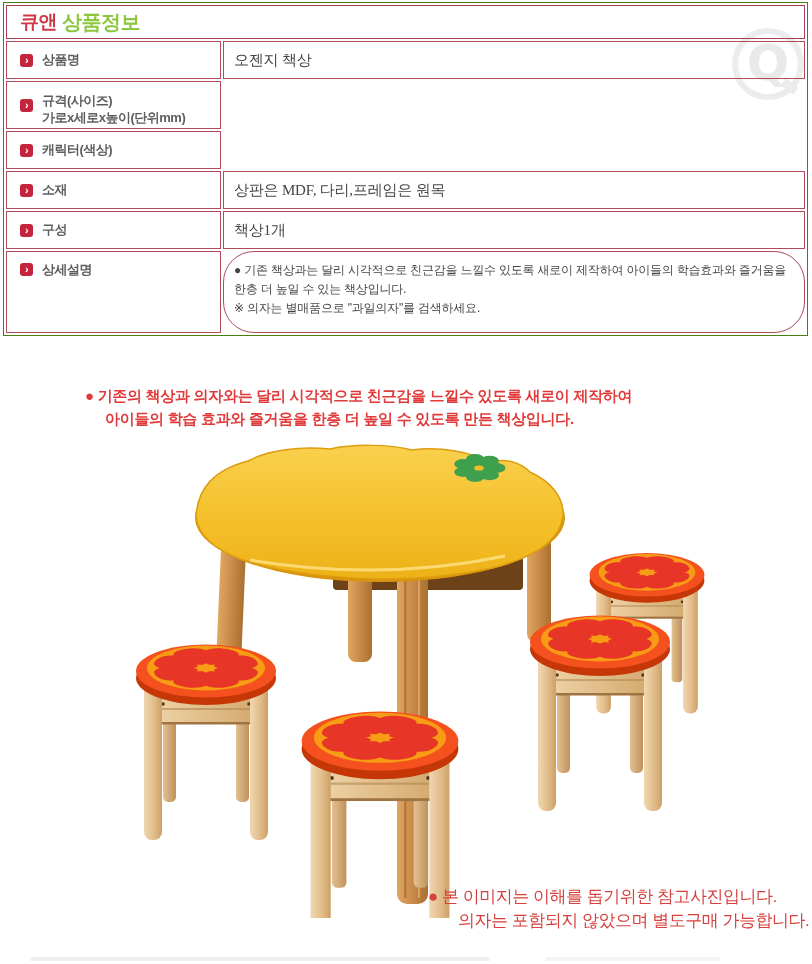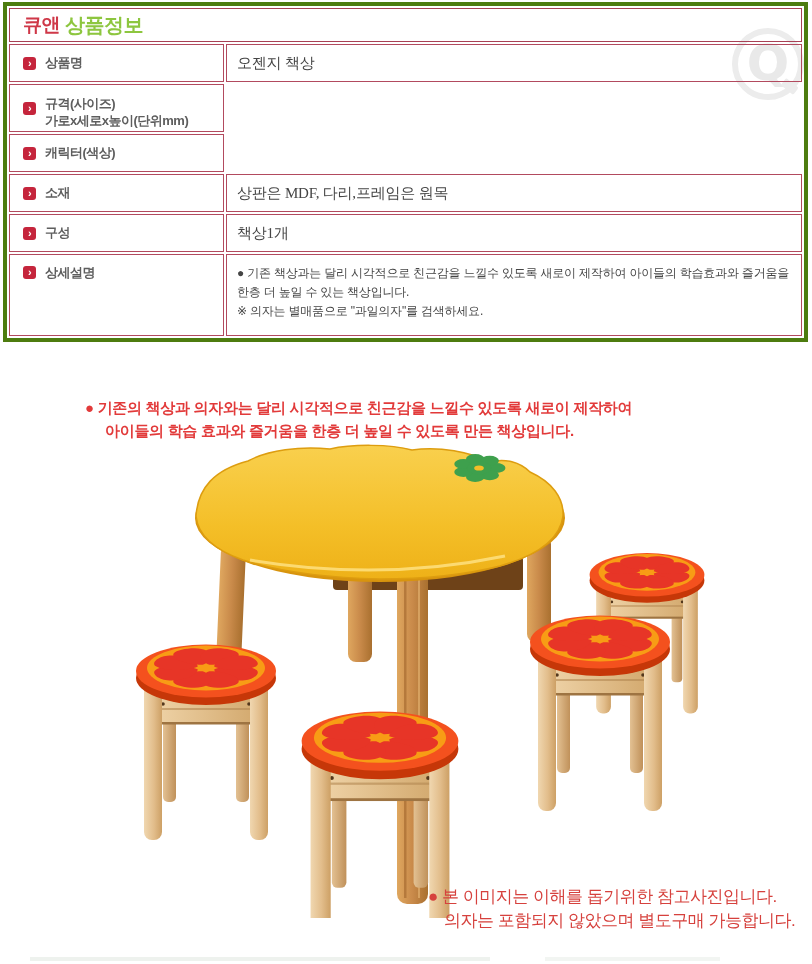--- a/index.html
+++ b/index.html
@@ -6,21 +6,21 @@
   body{
     width:812px;height:964px;position:relative;background:#ffffff;
     font-family:"Liberation Sans","DejaVu Sans",sans-serif;
     overflow:hidden;-webkit-font-smoothing:antialiased;
   }
   
   .watermark{position:absolute;left:724px;top:20px;width:88px;height:90px;z-index:0;}
   
   .spec-wrap{
     position:absolute;left:3px;top:2px;width:805px;z-index:1;
-    border:4px solid #4d7c0f;padding:2px;box-sizing:border-box;background:transparent;
+    border:1px solid #4d7c0f;padding:2px;box-sizing:border-box;background:transparent;
   }
   .spec-header{
     border:1px solid #a84055;height:34px;box-sizing:border-box;
     display:flex;align-items:center;padding:0 13px;margin-bottom:2px;background:transparent;
   }
   .spec-header .brand{color:#cf3848;font-weight:bold;font-size:19px;letter-spacing:-0.5px;}
   .spec-header .rest{color:#8dc63f;font-weight:bold;font-size:20px;letter-spacing:-0.5px;white-space:pre;}
   .spec-row{display:flex;gap:2px;margin-bottom:2px;}
   .spec-row:last-child{margin-bottom:0;}
   .cell{border:1px solid #b24a5e;box-sizing:border-box;background:transparent;}
@@ -36,37 +36,38 @@
   .cell-label.top-align .bullet-sq{margin-top:2px;}
   .lbl-lines{display:flex;flex-direction:column;line-height:17px;margin-top:8px;}
   .cell-value{
     flex:1;display:flex;flex-direction:column;justify-content:center;
     padding:5px 10px;color:#454545;font-size:15px;
     font-family:"Liberation Serif","DejaVu Serif",sans-serif;letter-spacing:-0.2px;
   }
   .cell-value.desc{
     justify-content:flex-start;padding-top:9px;font-size:12px;line-height:19px;
     font-family:"Liberation Sans","DejaVu Sans",sans-serif;
+    border-radius:31px;
   }
   .h-r1{height:38px;} .h-r2{height:48px;} .h-r3{height:38px;}
   .h-r4{height:38px;} .h-r5{height:38px;} .h-r6{height:82px;}
   
   .promo{
     position:absolute;left:85px;top:384px;z-index:2;
-    color:#e23a3a;font-weight:bold;font-size:15px;line-height:23px;letter-spacing:-0.3px;white-space:nowrap;margin-top:12px;
+    color:#e23a3a;font-weight:bold;font-size:15px;line-height:23px;letter-spacing:-0.3px;white-space:nowrap;
   }
   .promo .l2{margin-left:20px;}
   
   .scene{position:absolute;left:0;top:438px;z-index:1;}
   
   .note{
     position:absolute;left:428px;top:885px;z-index:3;
     color:#d6413d;font-weight:normal;font-size:17px;line-height:24px;letter-spacing:-0.5px;white-space:nowrap;
   }
-  .note .l2{margin-left:16px;}
+  .note .l2{margin-left:30px;}
   
   .crop-strip{position:absolute;top:957px;height:4px;background:#eef2ee;z-index:1;}
   .crop-a{left:30px;width:460px;}
   .crop-b{left:545px;width:175px;background:#f2f5f2;}
 </style>
 </head>
 <body>
 
 <div class="watermark">
   <svg width="88" height="90" viewBox="0 0 88 90">

